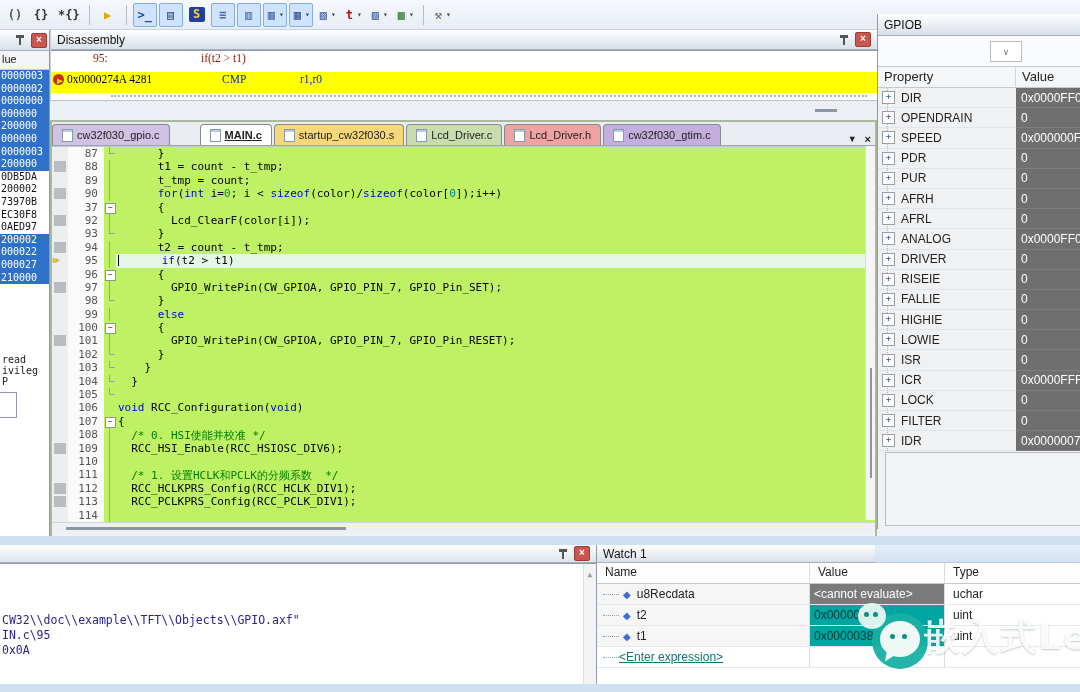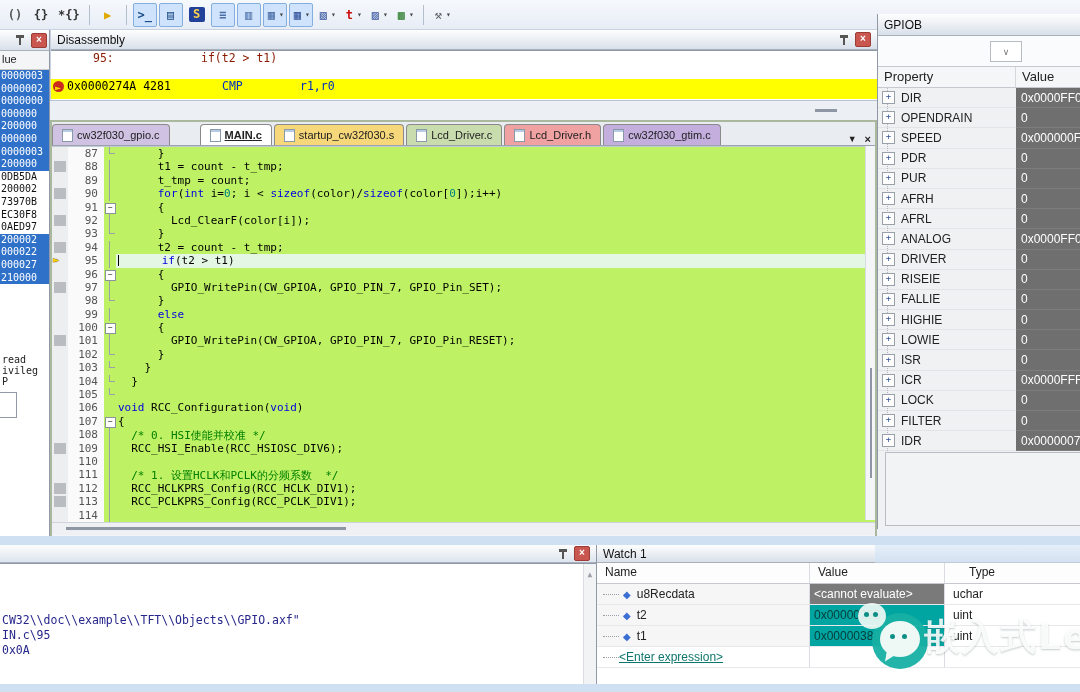--- a/index.html
+++ b/index.html
@@ -37,21 +37,21 @@
   .regrow{height:12.6px;font:10px "DejaVu Sans Mono",monospace;color:#111;white-space:nowrap;overflow:hidden;padding-left:1px;line-height:12.6px;cursor:default;}
   .regrow.sel{background:#2f71c8;color:#fff;}
   .regfoot{font:10px "DejaVu Sans Mono",monospace;color:#222;padding-left:2px;line-height:11px;}
   #regfootwrap{margin-top:70px;}
   #regnotch{position:absolute;left:0;top:392px;width:16px;height:24px;background:#fff;border:1px solid #9099a5;border-left:none;}
 
   
   #disasm{left:50px;top:30px;width:827px;height:90px;background:#fff;box-sizing:border-box;border-left:1px solid #c9d2de;}
   #disasm .titlebar{height:20px;}
   #disasmbody{font:11.5px "DejaVu Sans Mono",monospace;border-top:1px solid #9099a5;background:#fff;height:48px;overflow:hidden;}
-  .dline{height:28px;line-height:15px;white-space:nowrap;}
+  .dline{height:21px;line-height:15px;white-space:nowrap;font-family:Liberation Serif, serif;}
   .dsrc{color:#8b1a00;}
   .dsrc .num{display:inline-block;width:150px;text-align:left;padding-left:42px;box-sizing:border-box;}
   .dcur{background:#ffff00;display:flex;}
   .curicon{position:relative;width:15px;height:15px;margin-left:1px;}
   .curicon .circ{position:absolute;left:1px;top:2px;width:11px;height:11px;border-radius:50%;background:#cc2a1e;}
   .curicon .arr{position:absolute;left:3px;top:1px;color:#ffd400;font-size:10px;text-shadow:0 0 1px #5a2000;}
   .daddr{display:inline-block;width:155px;color:#000;}
   .dmnem{display:inline-block;width:78px;color:#0030c0;}
   .dops{color:#0030c0;}
   .dclip{height:6px;overflow:hidden;color:#7a8aa0;border-top:2px dotted #aab4c2;margin:2px 10px 0 60px;}
@@ -114,21 +114,21 @@
   #cmdbody{position:relative;height:121px;font:11.5px "DejaVu Sans Mono",monospace;color:#26268c;
     padding:4px 14px 0 2px;line-height:15px;white-space:pre;overflow:hidden;border-top:1px solid #9099a5;}
   #cmdscroll{position:absolute;right:0;top:0;bottom:0;width:12px;background:#f2f3f5;border-left:1px solid #dadde2;}
   #cmdscroll .up{display:block;text-align:center;font-size:8px;color:#9aa0a8;padding-top:3px;}
 
   #watchpanel{left:597px;top:545px;width:483px;height:139px;background:#fff;box-sizing:border-box;}
   #watchpanel .titlebar{height:18px;}
   #wtitleblue{position:absolute;left:278px;top:0;width:205px;height:18px;background:#cfe2f5;opacity:.55;}
   #whead{display:flex;height:20px;font-size:12px;color:#222;border-bottom:1px solid #c6cad0;background:#fdfdfd;}
   #whead div{padding:2px 0 0 8px;box-sizing:border-box;border-right:1px solid #d9dce0;}
-  #whead .c1{width:213px;} #whead .c2{width:135px;} #whead .c3{flex:1;border-right:none;margin-left:16px;}
+  #whead .c1{width:213px;} #whead .c2{width:135px;} #whead .c3{flex:1;border-right:none;}
   .wrow{display:flex;height:21px;font-size:12px;align-items:stretch;}
   .wname{width:213px;display:flex;align-items:center;background:#f6f6f7;border-bottom:1px solid #e6e8eb;
     border-right:1px solid #d9dce0;box-sizing:border-box;color:#222;}
   .wtree{width:16px;margin-left:6px;border-bottom:1px dotted #9aa0a8;height:1px;align-self:center;flex:none;}
   .wdia{color:#3b6fd4;font-size:10px;margin:0 6px 0 4px;}
   .wval{width:135px;display:flex;align-items:center;padding-left:4px;border-bottom:1px solid #e6e8eb;
     border-right:1px solid #d9dce0;box-sizing:border-box;white-space:nowrap;overflow:hidden;}
   .wval.gray{background:#7a7a7a;color:#fff;}
   .wval.teal{background:#00a4a0;color:#073b38;}
   .wtype{flex:1;display:flex;align-items:center;padding-left:8px;border-bottom:1px solid #e6e8eb;color:#222;}
@@ -305,21 +305,21 @@
       <div id="tabbtns">
         <span style="font-size:9px;">▼</span>
         <span style="font-weight:bold;">×</span>
       </div>
     </div>
     <div id="codewrap">
         <div class="cline"><span class="gut"></span><span class="lnum">87</span><span class="fold dash"></span><span class="codetxt"><span class="c-p">      }</span></span></div>
         <div class="cline"><span class="gut"><span class="gutblock"></span></span><span class="lnum">88</span><span class="fold v"></span><span class="codetxt"><span class="c-p">      t1 = count - t_tmp;</span></span></div>
         <div class="cline"><span class="gut"></span><span class="lnum">89</span><span class="fold v"></span><span class="codetxt"><span class="c-p">      t_tmp = count;</span></span></div>
         <div class="cline"><span class="gut"><span class="gutblock"></span></span><span class="lnum">90</span><span class="fold v"></span><span class="codetxt"><span class="c-p">      </span><span class="c-k">for</span><span class="c-p">(</span><span class="c-k">int</span><span class="c-p"> i=</span><span class="c-n">0</span><span class="c-p">; i &lt; </span><span class="c-k">sizeof</span><span class="c-p">(color)/</span><span class="c-k">sizeof</span><span class="c-p">(color[</span><span class="c-n">0</span><span class="c-p">]);i++)</span></span></div>
-        <div class="cline"><span class="gut"></span><span class="lnum">91</span><span class="fold"><span class="foldbox">−</span></span><span class="codetxt"><span class="c-p">      {</span></span></div>
+        <div class="cline"><span class="gut"></span><span class="lnum">37</span><span class="fold"><span class="foldbox">−</span></span><span class="codetxt"><span class="c-p">      {</span></span></div>
         <div class="cline"><span class="gut"><span class="gutblock"></span></span><span class="lnum">92</span><span class="fold v"></span><span class="codetxt"><span class="c-p">        Lcd_ClearF(color[i]);</span></span></div>
         <div class="cline"><span class="gut"></span><span class="lnum">93</span><span class="fold dash"></span><span class="codetxt"><span class="c-p">      }</span></span></div>
         <div class="cline"><span class="gut"><span class="gutblock"></span></span><span class="lnum">94</span><span class="fold v"></span><span class="codetxt"><span class="c-p">      t2 = count - t_tmp;</span></span></div>
         <div class="cline cur"><span class="gut"><span class="curarrow">►</span></span><span class="lnum">95</span><span class="fold v"></span><span class="codetxt"><span class="caret"></span><span class="c-p">      </span><span class="c-k">if</span><span class="c-p">(t2 &gt; t1)</span></span></div>
         <div class="cline"><span class="gut"></span><span class="lnum">96</span><span class="fold"><span class="foldbox">−</span></span><span class="codetxt"><span class="c-p">      {</span></span></div>
         <div class="cline"><span class="gut"><span class="gutblock"></span></span><span class="lnum">97</span><span class="fold v"></span><span class="codetxt"><span class="c-p">        GPIO_WritePin(CW_GPIOA, GPIO_PIN_7, GPIO_Pin_SET);</span></span></div>
         <div class="cline"><span class="gut"></span><span class="lnum">98</span><span class="fold dash"></span><span class="codetxt"><span class="c-p">      }</span></span></div>
         <div class="cline"><span class="gut"></span><span class="lnum">99</span><span class="fold v"></span><span class="codetxt"><span class="c-p">      </span><span class="c-k">else</span></span></div>
         <div class="cline"><span class="gut"></span><span class="lnum">100</span><span class="fold"><span class="foldbox">−</span></span><span class="codetxt"><span class="c-p">      {</span></span></div>
         <div class="cline"><span class="gut"><span class="gutblock"></span></span><span class="lnum">101</span><span class="fold v"></span><span class="codetxt"><span class="c-p">        GPIO_WritePin(CW_GPIOA, GPIO_PIN_7, GPIO_Pin_RESET);</span></span></div>

